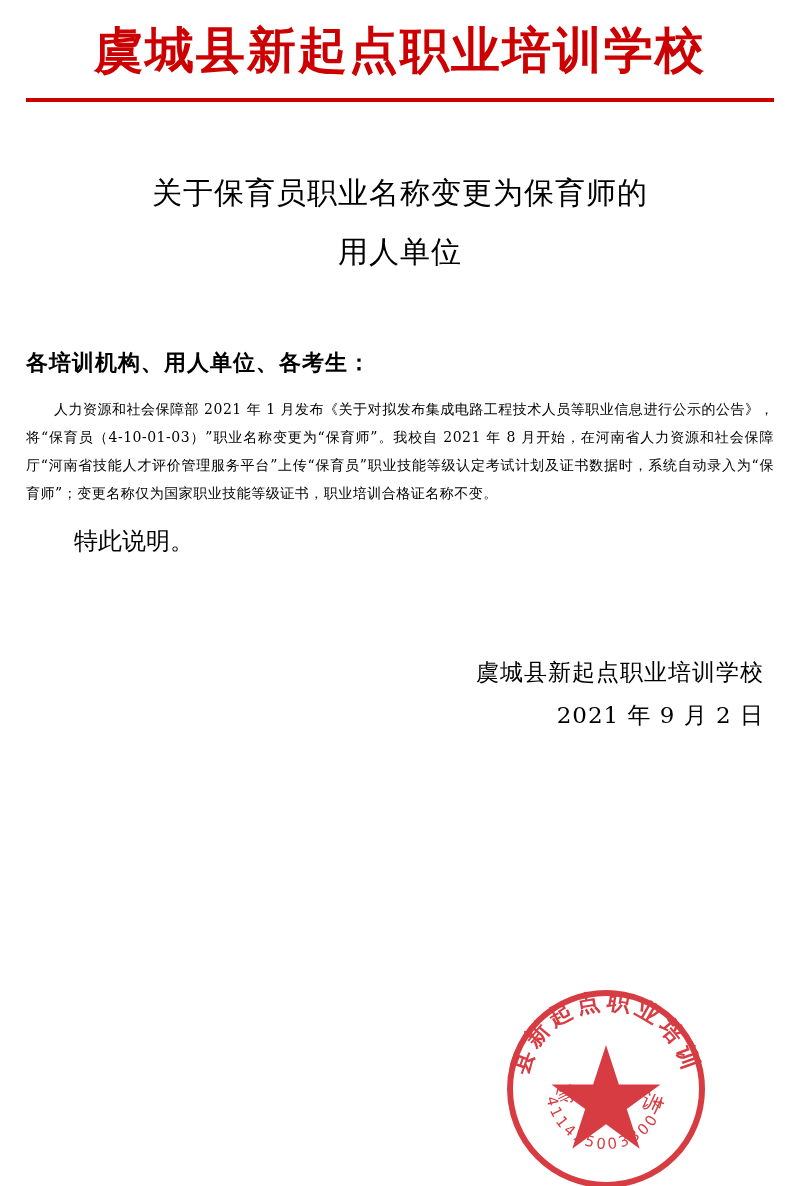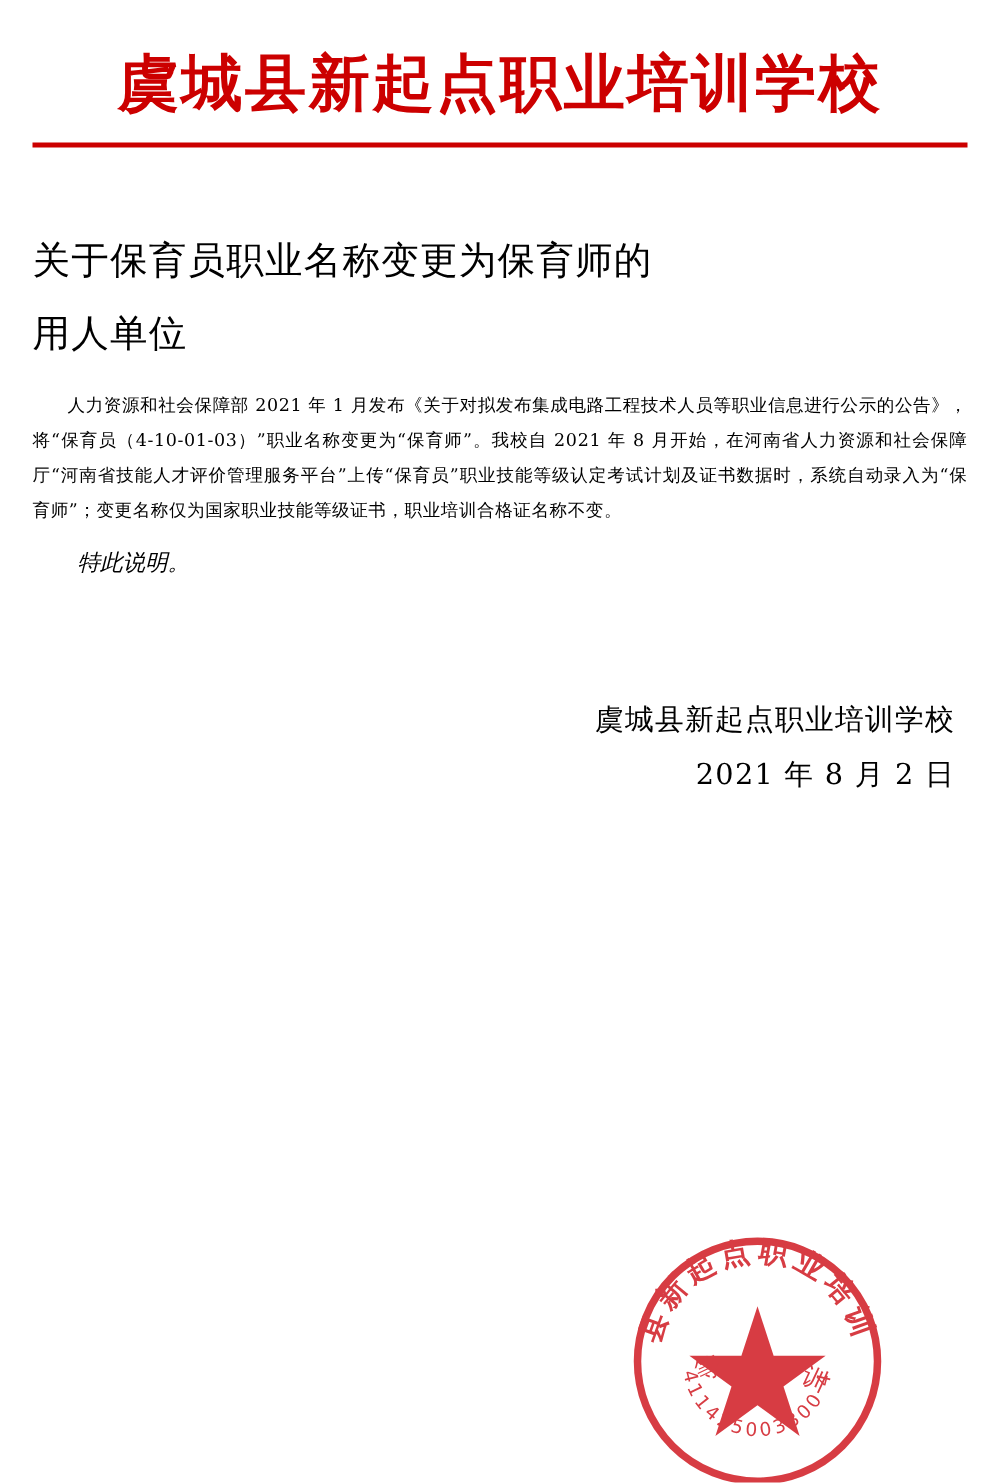--- a/index.html
+++ b/index.html
@@ -14,21 +14,21 @@
     font-family: "DejaVu Serif", "Liberation Serif", serif;
     color: #000;
     overflow: hidden;
   }
 
   .page {
     position: relative;
     width: 800px;
     height: 1186px;
     box-sizing: border-box;
-    padding: 16px 26px;
+    padding: 0 26px;
   }
 
   
   .letterhead {
     text-align: center;
     padding-top: 22px;
   }
   .letterhead-title {
     font-family: "DejaVu Serif", "Liberation Serif", serif;
     font-weight: bold;
@@ -41,20 +41,21 @@
   .letterhead-rule {
     margin-top: 20px;
     height: 4px;
     background: #cc0000;
     width: 100%;
   }
 
   
   .doc-title {
     margin-top: 62px;
+    text-align: center;
     font-family: "DejaVu Sans", "Liberation Sans", sans-serif;
     font-size: 30px;
     line-height: 1.95;
     letter-spacing: 1px;
     color: #000;
   }
   .doc-title .line {
     display: block;
   }
 
@@ -74,24 +75,23 @@
     text-align: justify;
     text-justify: inter-ideograph;
     letter-spacing: 0.5px;
   }
   .indent {
     text-indent: 2em;
   }
 
   .closing {
     margin-top: 10px;
-    font-size: 18px;
+    font-size: 24px;
     line-height: 2.0;
     text-indent: 2em;
-    font-style: italic;
   }
 
   
   .signature {
     margin-top: 86px;
     text-align: right;
     padding-right: 10px;
     position: relative;
     z-index: 2;
   }
@@ -130,28 +130,29 @@
   <div class="letterhead">
     <div class="letterhead-title">虞城县新起点职业培训学校</div>
     <div class="letterhead-rule"></div>
   </div>
 
   <div class="doc-title">
     <span class="line">关于保育员职业名称变更为保育师的</span>
     <span class="line">用人单位</span>
   </div>
 
+  <div class="salutation">各培训机构、用人单位、各考生：</div>
 
   <div class="para indent">人力资源和社会保障部 2021 年 1 月发布《关于对拟发布集成电路工程技术人员等职业信息进行公示的公告》，将“保育员（4-10-01-03）”职业名称变更为“保育师”。我校自 2021 年 8 月开始，在河南省人力资源和社会保障厅“河南省技能人才评价管理服务平台”上传“保育员”职业技能等级认定考试计划及证书数据时，系统自动录入为“保育师”；变更名称仅为国家职业技能等级证书，职业培训合格证名称不变。</div>
 
   <div class="closing">特此说明。</div>
 
   <div class="signature">
     <div class="sign-name">虞城县新起点职业培训学校</div>
-    <div class="sign-date">2021 年 8 月 2 日</div>
+    <div class="sign-date">2021 年 9 月 2 日</div>
   </div>
 
   <div class="seal">
     <svg viewBox="0 0 212 212" xmlns="http://www.w3.org/2000/svg">
       <defs>
         <path id="arcTop" d="M 26,106 A 80,80 0 0 1 186,106" fill="none"></path>
         <path id="arcBottom" d="M 46,106 A 60,60 0 0 0 166,106" fill="none"></path>
       </defs>
       <circle cx="106" cy="106" r="96" fill="none" stroke="#d2222a" stroke-width="6"></circle>
       <text font-family="'DejaVu Serif','Liberation Serif',serif" font-size="23" font-weight="bold" fill="#d2222a" letter-spacing="5">

